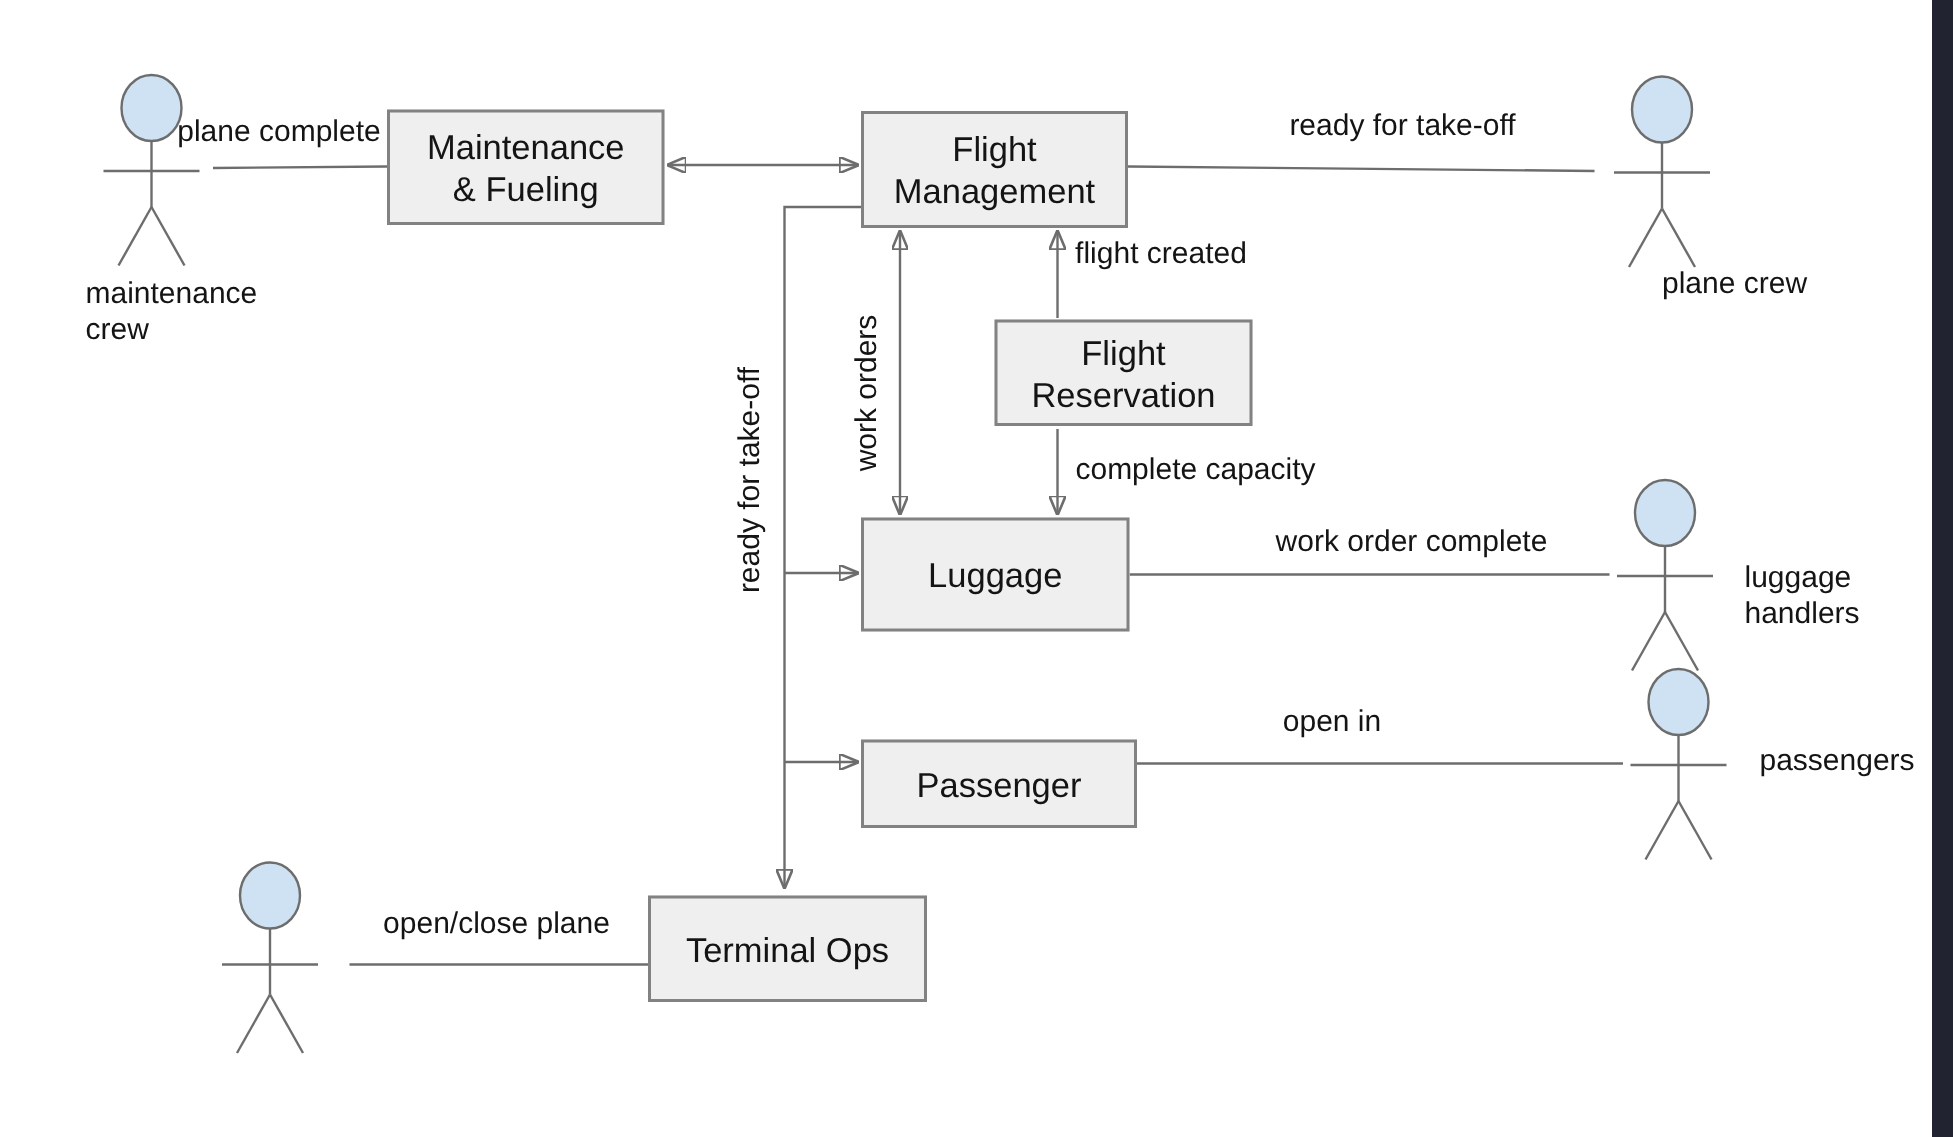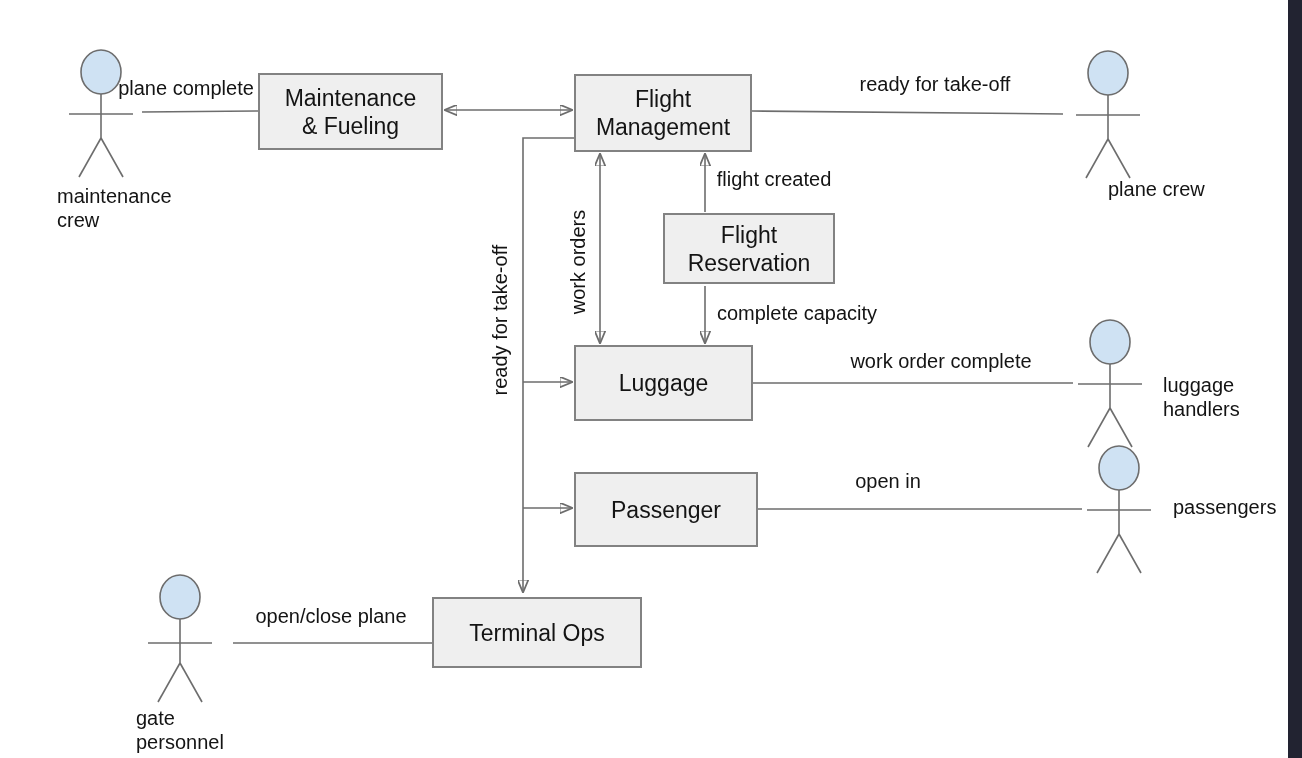--- a/index.html
+++ b/index.html
@@ -132,40 +132,38 @@
     <span class="node-label">Flight
 Management</span>
   </div>
   <div class="node" style="left:663px;top:213px;width:172px;height:71px">
     <span class="node-label">Flight
 Reservation</span>
   </div>
   <div class="node" style="left:574px;top:345px;width:179px;height:76px">
     <span class="node-label">Luggage</span>
   </div>
-  <div class="node" style="left:574px;top:472px;width:184px;height:75px">
+  <div class="node" style="left:574px;top:493px;width:184px;height:59px">
     <span class="node-label">Passenger</span>
   </div>
-  <div class="node" style="left:432px;top:597px;width:210px;height:71px">
+  <div class="node" style="left:432px;top:597px;width:186px;height:71px">
     <span class="node-label">Terminal Ops</span>
   </div>
 
   <div class="elabel" style="left:186px;top:88px">plane complete</div>
   <div class="elabel" style="left:935px;top:84px">ready for take-off</div>
-  <div class="elabel" style="left:774px;top:179px">flight created</div>
+  <div class="elabel" style="left:774px;top:169px">flight created</div>
   <div class="elabel rot" style="left:578px;top:262px">work orders</div>
   <div class="elabel" style="left:797px;top:313px">complete capacity</div>
   <div class="elabel" style="left:941px;top:361px">work order complete</div>
   <div class="elabel" style="left:888px;top:481px">open in</div>
   <div class="elabel rot" style="left:500px;top:320px">ready for take-off</div>
   <div class="elabel" style="left:331px;top:616px">open/close plane</div>
 
   <div class="alabel" style="left:57px;top:184px">maintenance
 crew</div>
   <div class="alabel" style="left:1108px;top:177px">plane crew</div>
   <div class="alabel" style="left:1163px;top:373px">luggage
 handlers</div>
   <div class="alabel" style="left:1173px;top:495px">passengers</div>
-  <div class="alabel" style="left:136px;top:706px">gate
-personnel</div>
 
   <div class="window-edge"></div>
 </div>
 
 </body></html>

